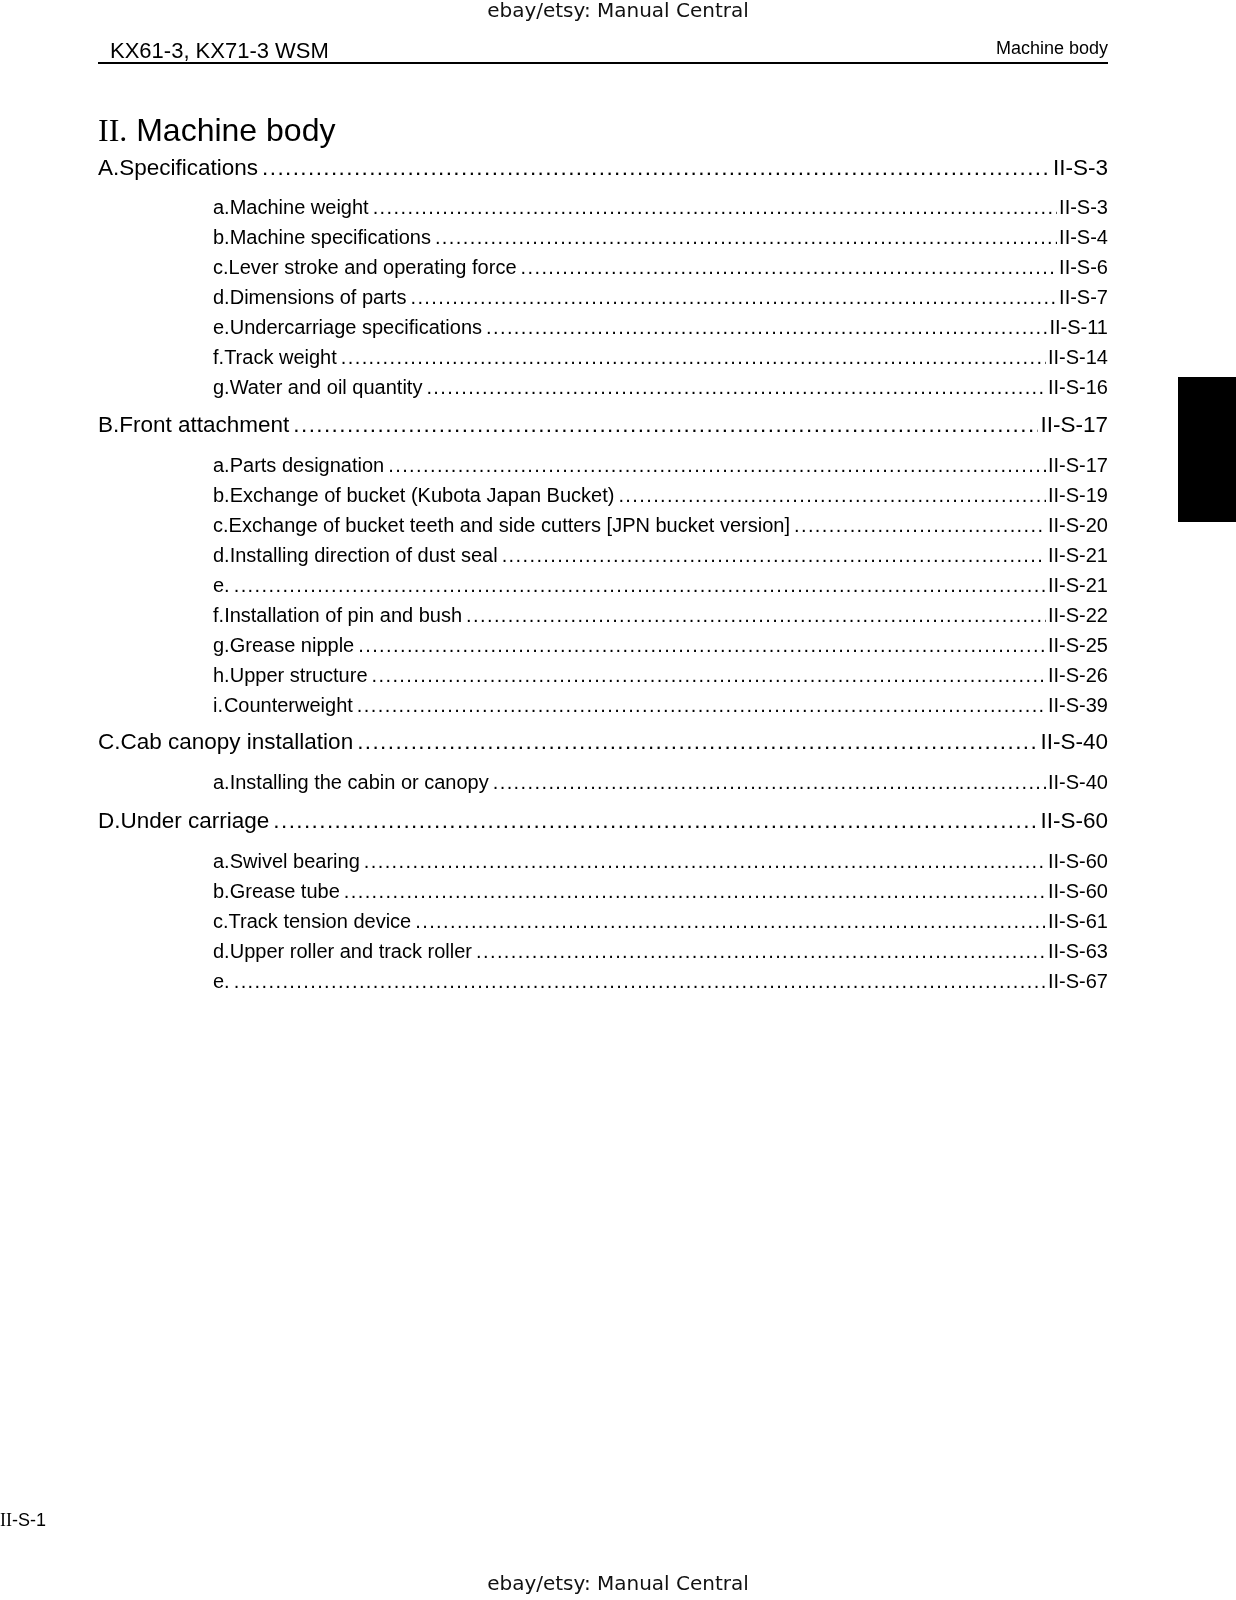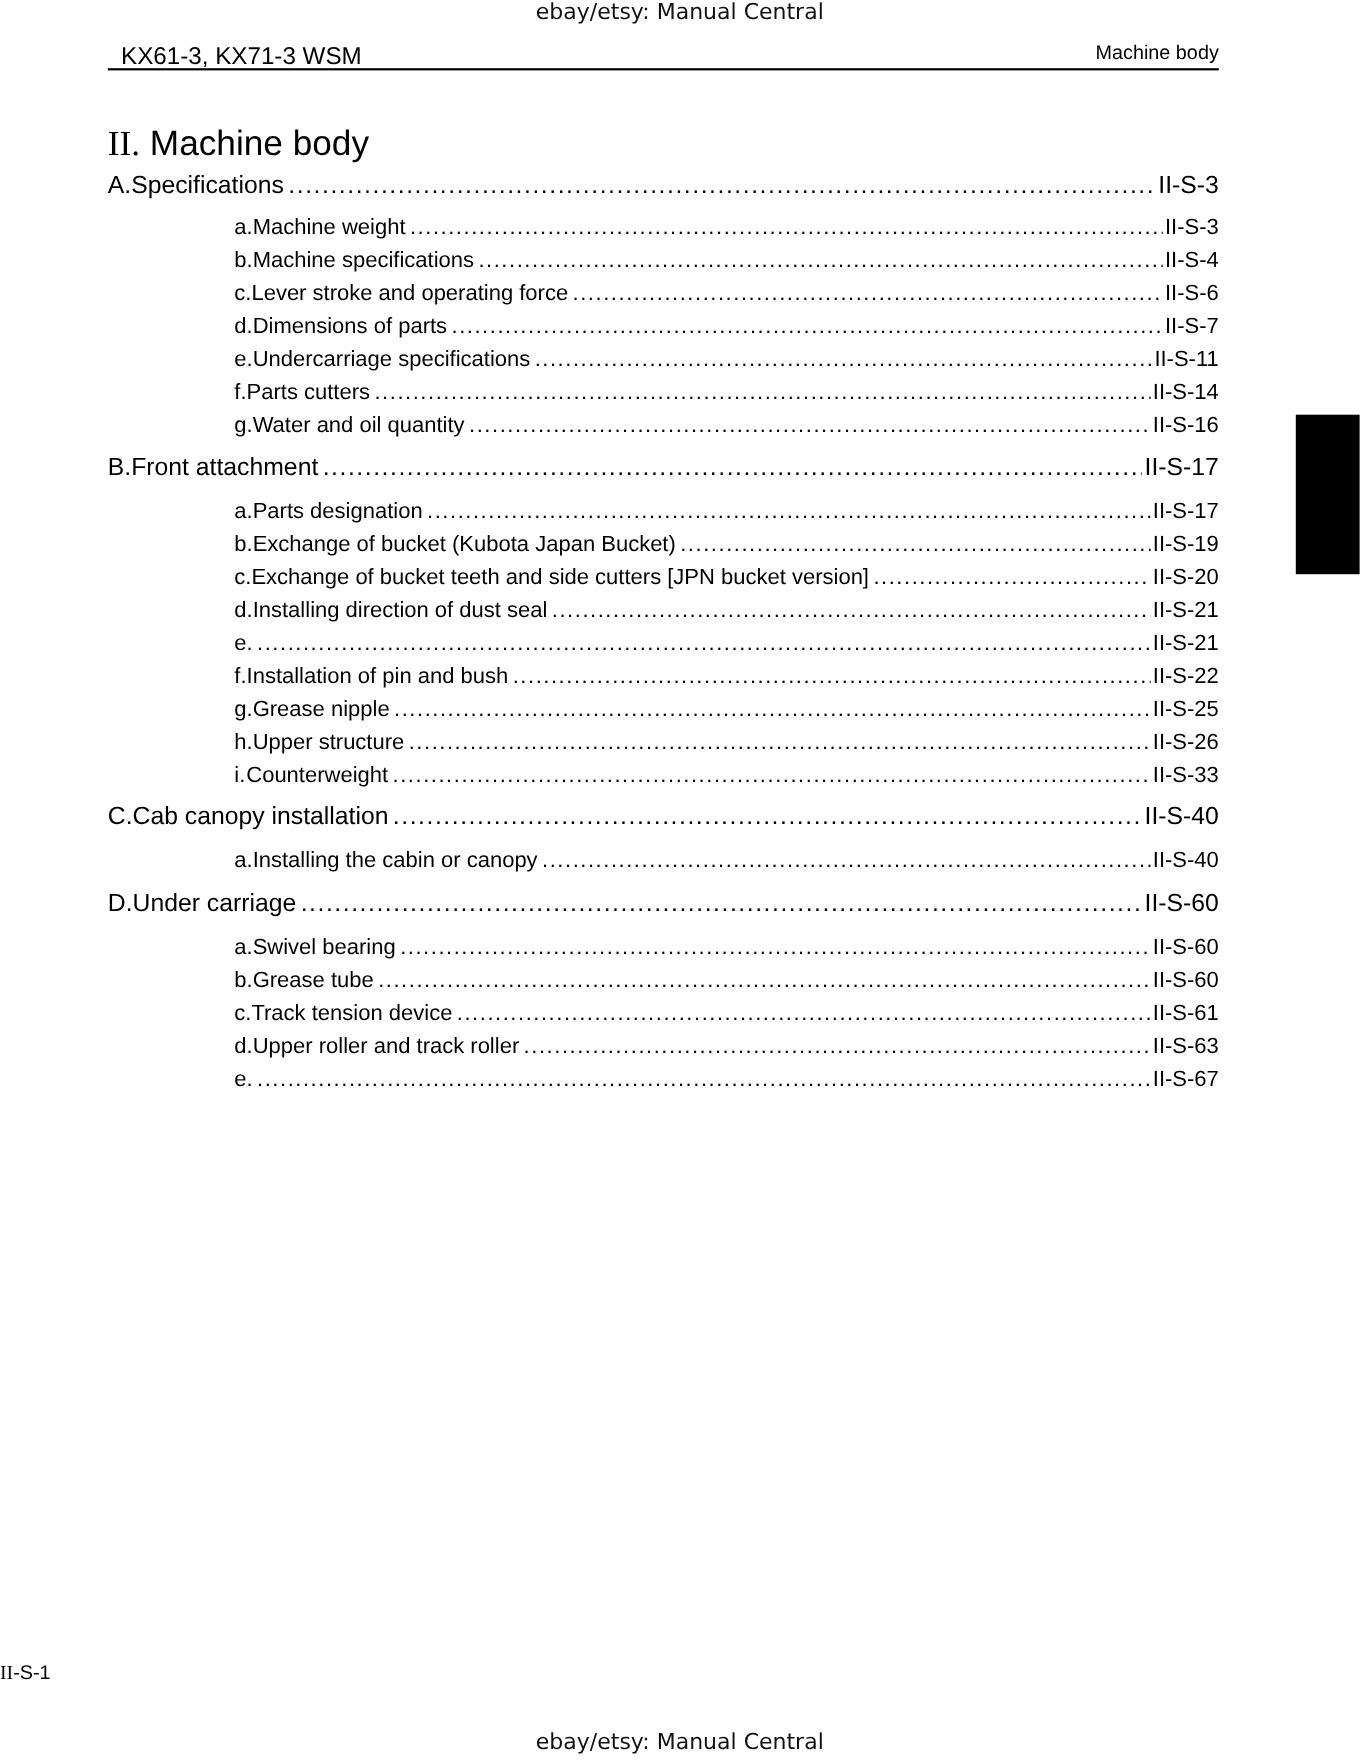--- a/index.html
+++ b/index.html
@@ -75,21 +75,21 @@
     <span class="page">II-S-7</span>
   </div>
   <div class="entry sub" style="top:316px">
     <span class="letter">e.</span>
     <span class="title">Undercarriage specifications</span>
     <span class="leader"></span>
     <span class="page">II-S-11</span>
   </div>
   <div class="entry sub" style="top:346px">
     <span class="letter">f.</span>
-    <span class="title">Parts cutters</span>
+    <span class="title">Track weight</span>
     <span class="leader"></span>
     <span class="page">II-S-14</span>
   </div>
   <div class="entry sub" style="top:376px">
     <span class="letter">g.</span>
     <span class="title">Water and oil quantity</span>
     <span class="leader"></span>
     <span class="page">II-S-16</span>
   </div>
 
@@ -143,21 +143,21 @@
   <div class="entry sub" style="top:664px">
     <span class="letter">h.</span>
     <span class="title">Upper structure</span>
     <span class="leader"></span>
     <span class="page">II-S-26</span>
   </div>
   <div class="entry sub" style="top:694px">
     <span class="letter">i.</span>
     <span class="title">Counterweight</span>
     <span class="leader"></span>
-    <span class="page">II-S-33</span>
+    <span class="page">II-S-39</span>
   </div>
 
   <div class="entry section" style="top:729px">
     <span class="letter">C.</span>
     <span class="title">Cab canopy installation</span>
     <span class="leader"></span>
     <span class="page">II-S-40</span>
   </div>
   <div class="entry sub" style="top:771px">
     <span class="letter">a.</span>

